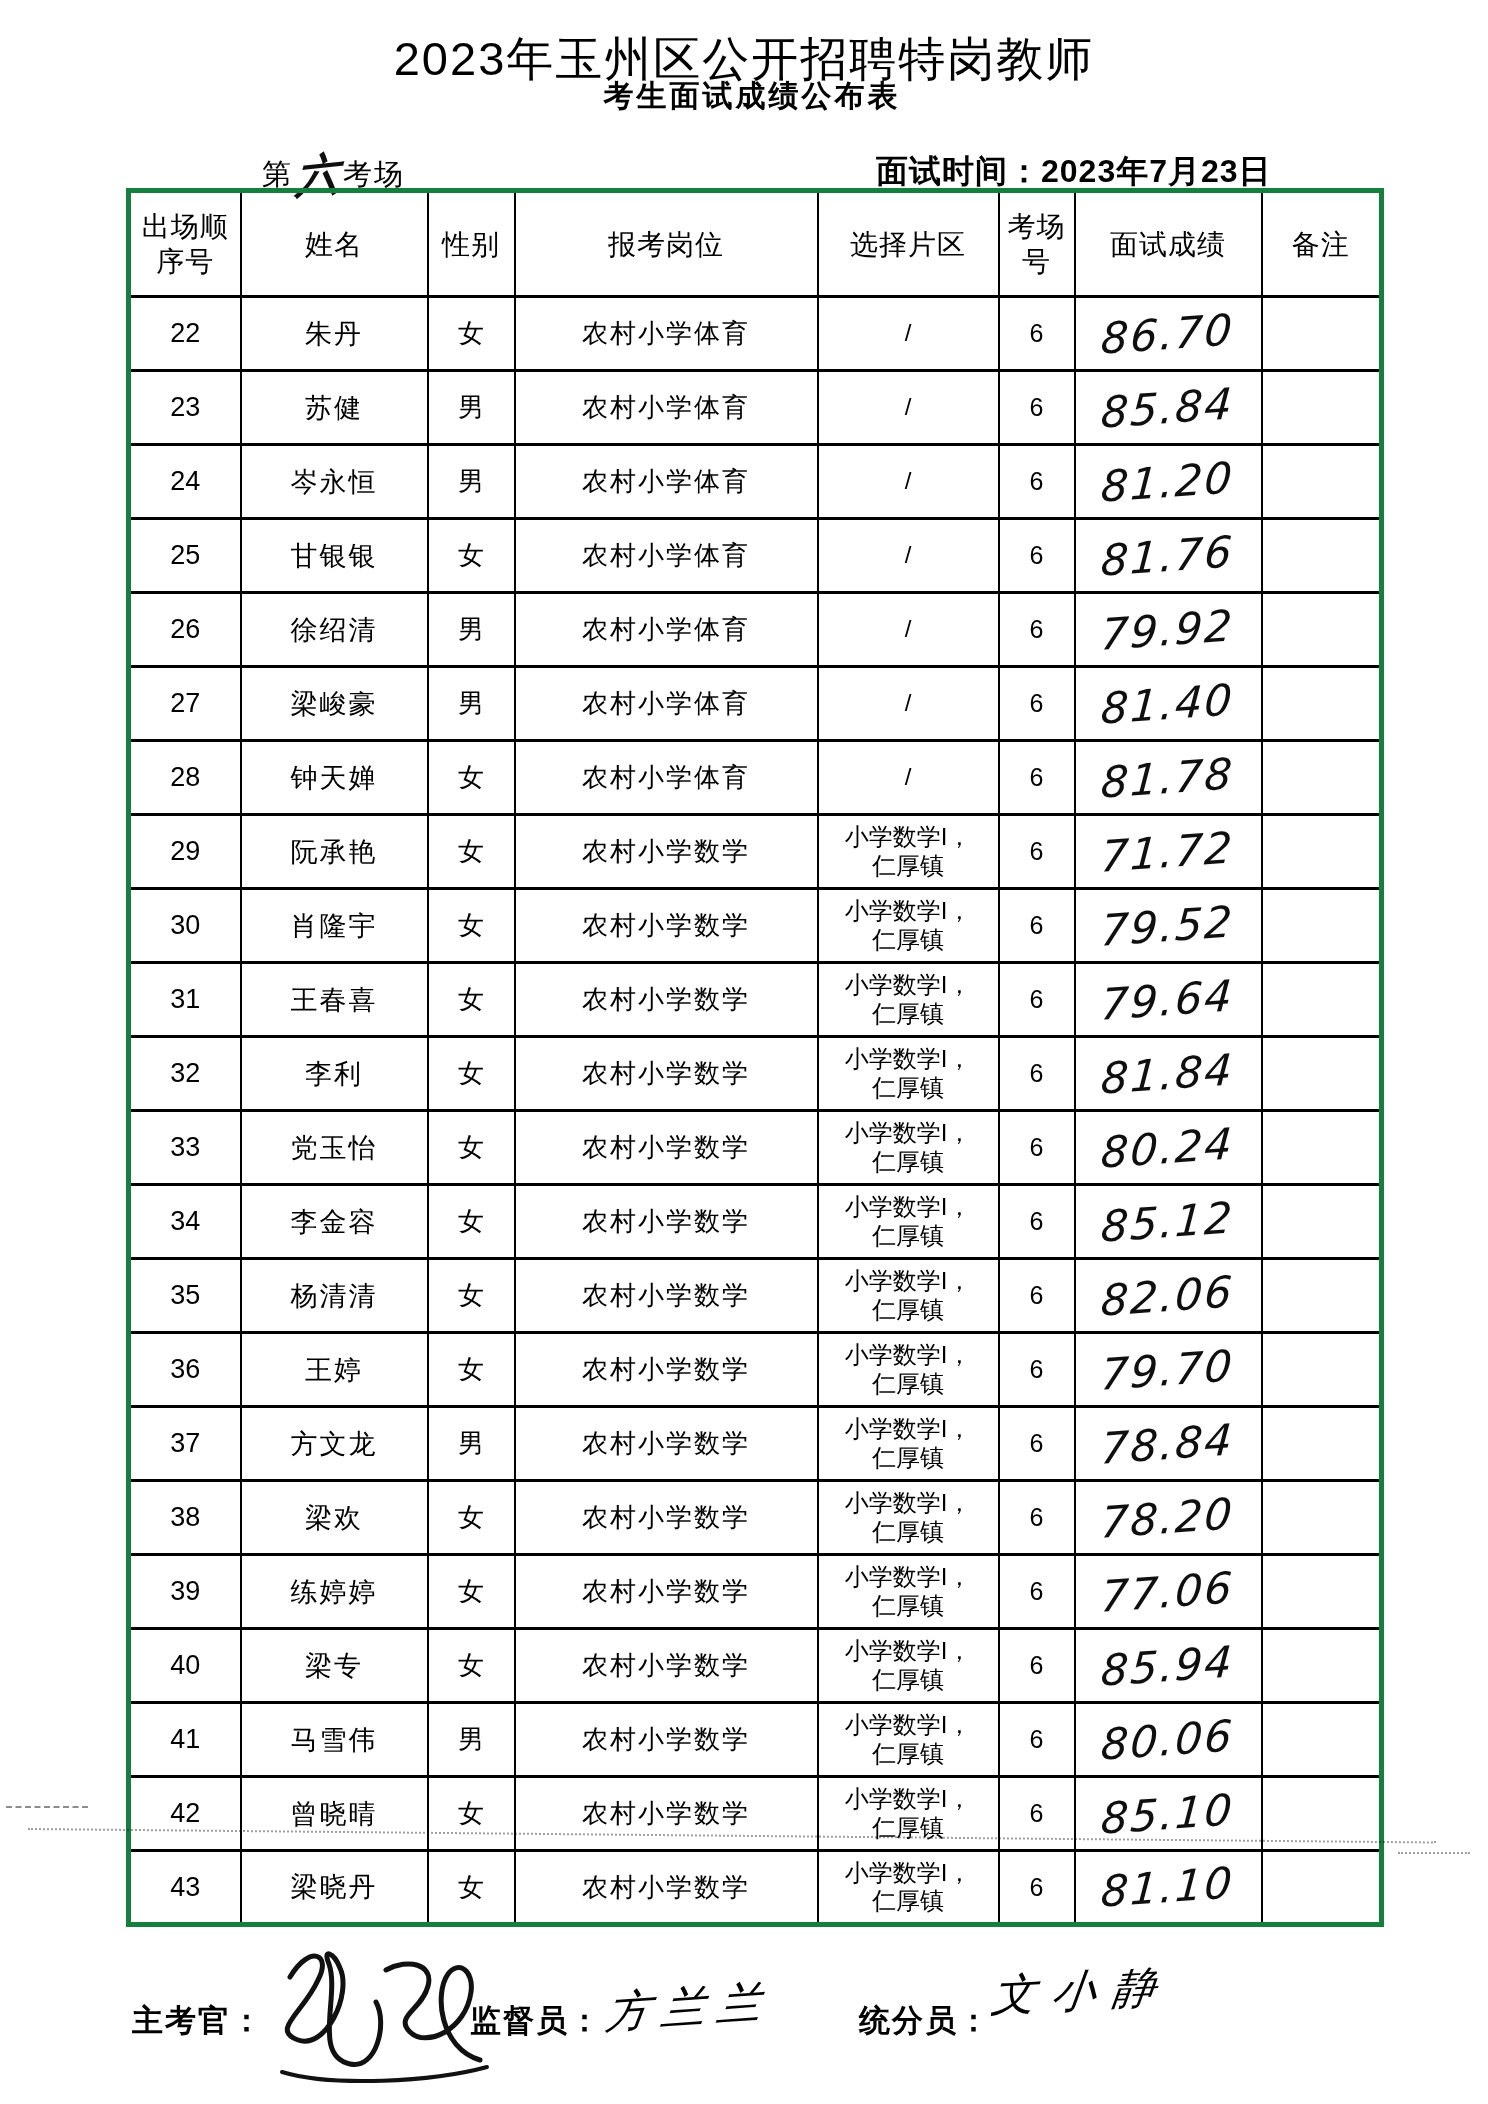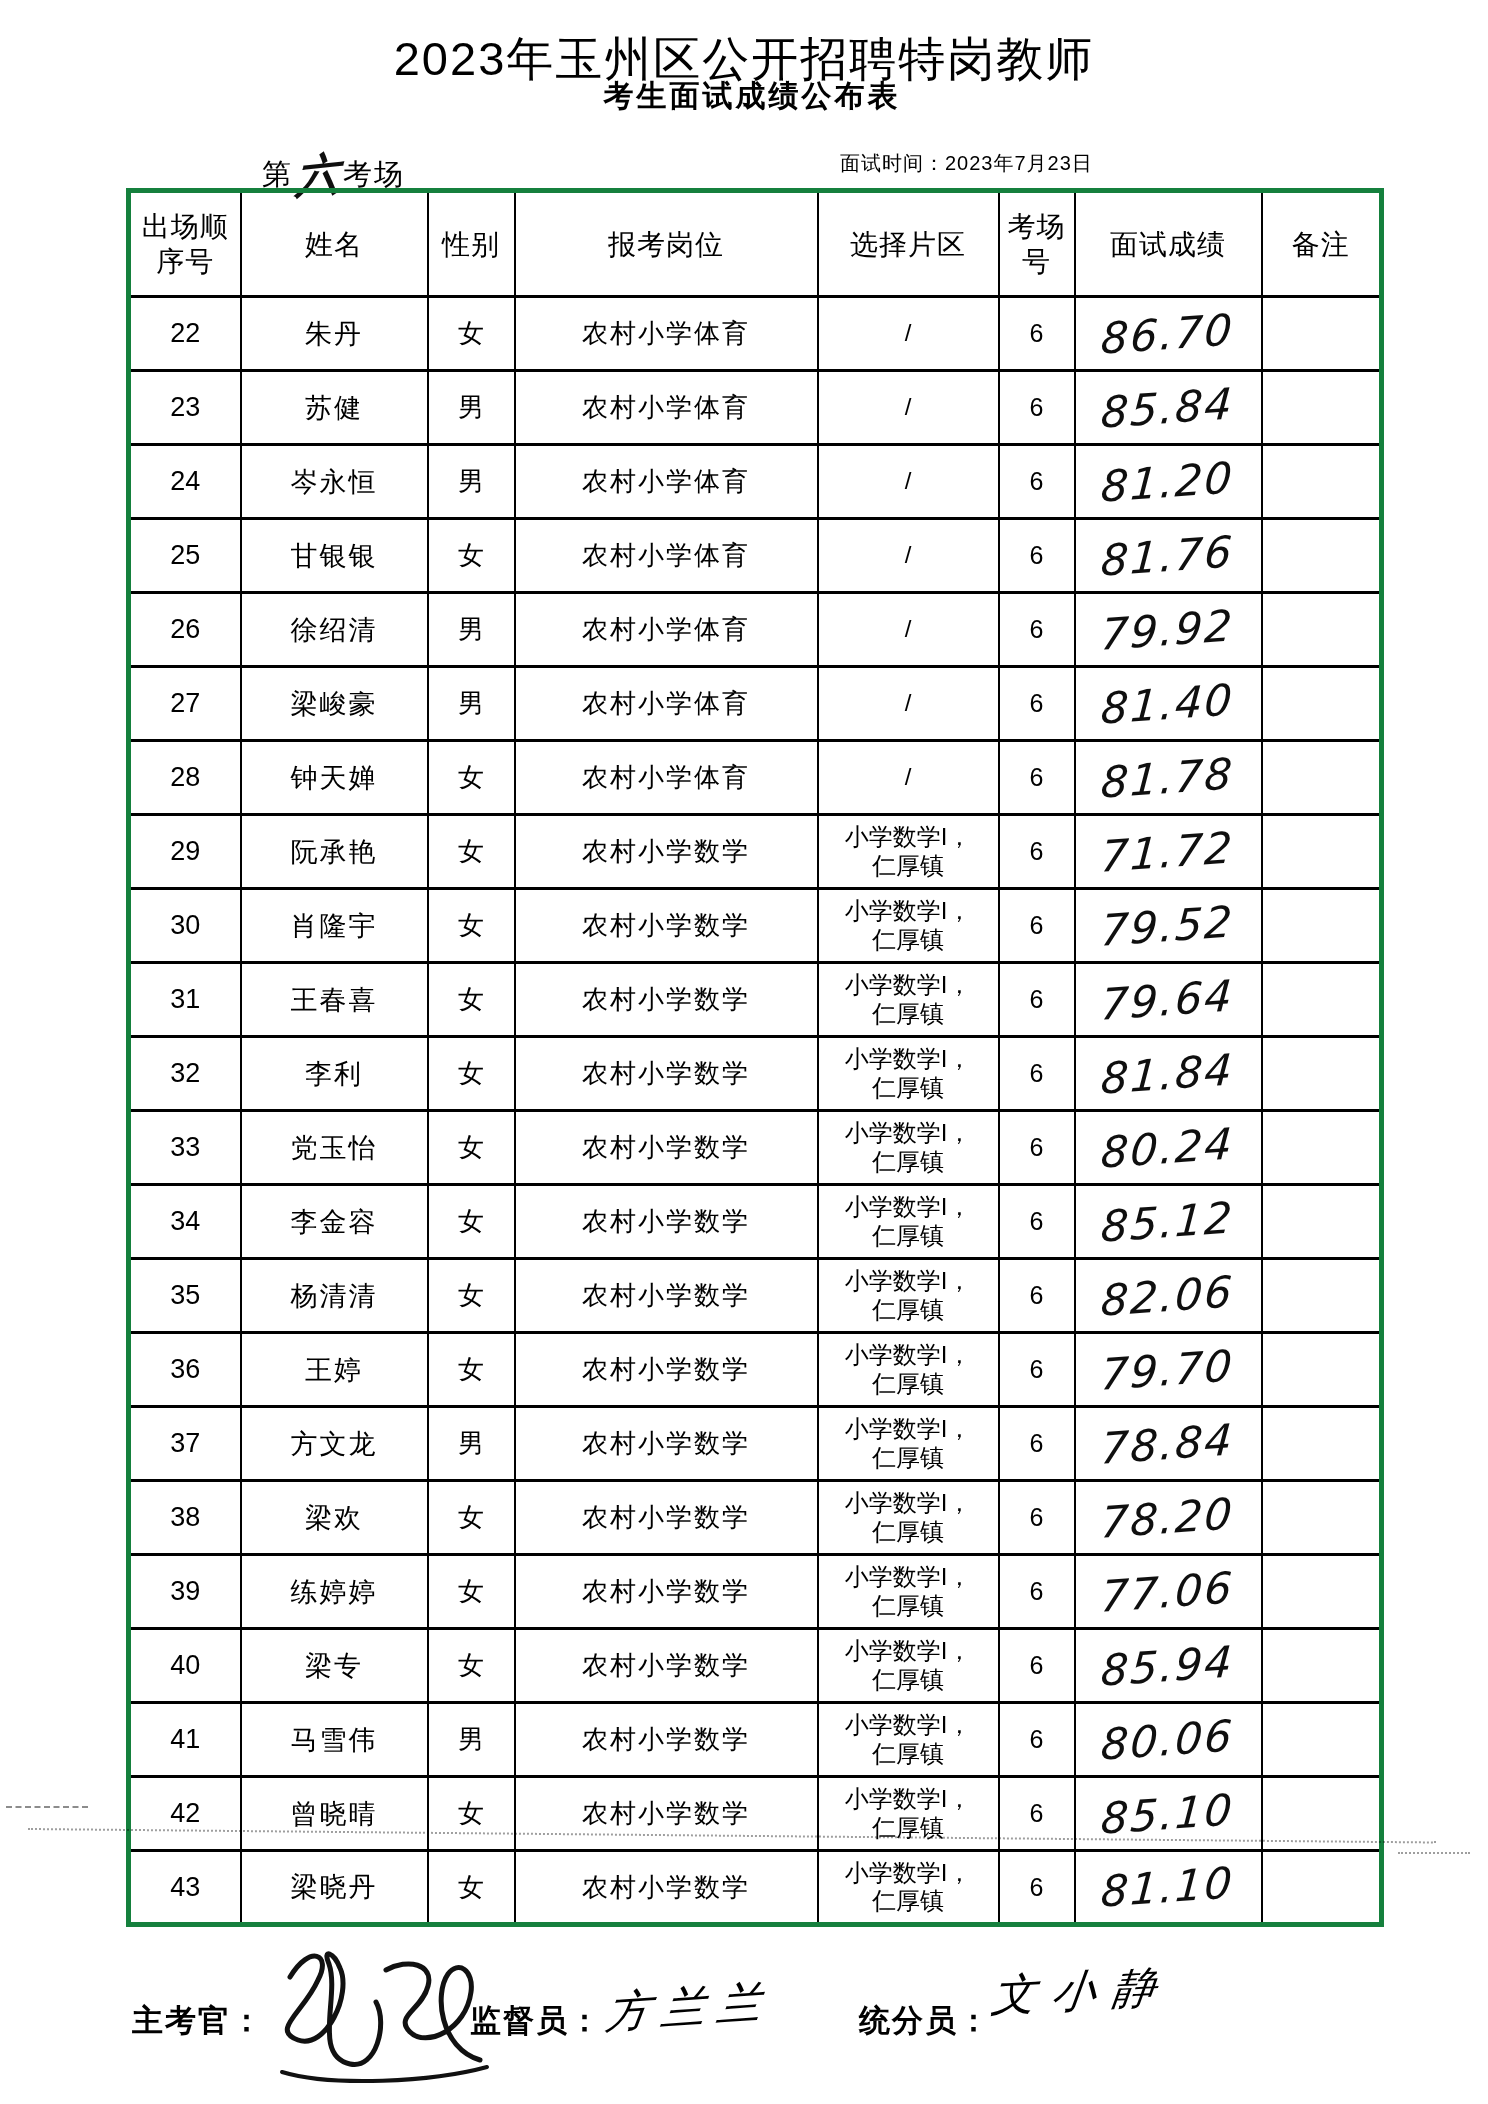--- a/index.html
+++ b/index.html
@@ -30,22 +30,22 @@
     color:#0f0f0f;
   }
   .room-num{
     display:inline-block;
     font-size:44px;font-weight:600;
     transform:rotate(-6deg) skewX(-6deg);
     vertical-align:-6px;
     margin:0 2px;
   }
   .time-label{
-    position:absolute;left:840px;top:150px;
-    font-size:20px;letter-spacing:1px;
+    position:absolute;left:876px;top:150px;
+    font-size:32px;letter-spacing:1px;font-weight:bold;
   }
   table.score{
     position:absolute;left:126px;top:188px;
     width:1253px;
     border-collapse:collapse;
     table-layout:fixed;
     border:5px solid #15803d;
   }
   table.score th, table.score td{
     border-left:2px solid #000;

